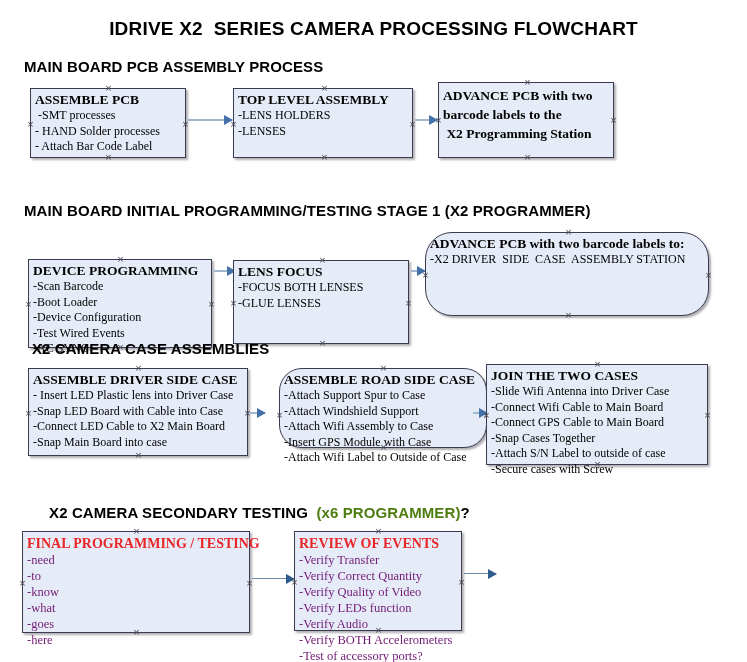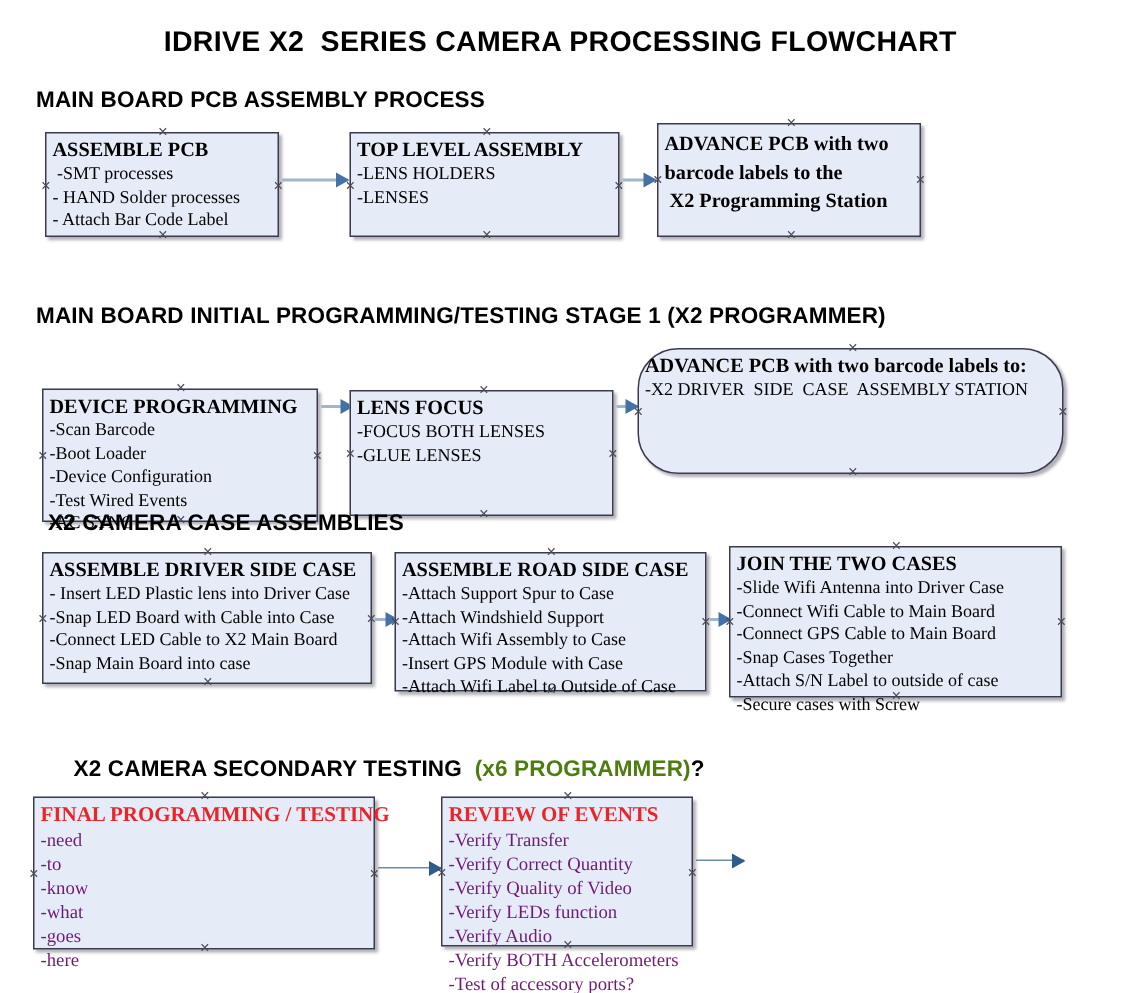--- a/index.html
+++ b/index.html
@@ -195,21 +195,21 @@
     <span class="xh" style="left:105px;top:-5px;"></span>
     <span class="xh" style="left:105px;bottom:-5px;"></span>
     <span class="xh" style="left:-5px;top:40px;"></span>
     <span class="xh" style="right:-5px;top:40px;"></span>
   </div>
 
   <div class="conn" style="left:250px;top:412px;width:15px;">
     <span class="head"></span>
   </div>
 
-  <div class="node" style="left:263px;top:368px;width:208px;height:93px;">
+  <div class="node" style="left:279px;top:368px;width:208px;height:80px;border-radius:23px;">
     <div class="body">
       <div class="ttl">ASSEMBLE ROAD SIDE CASE</div>
       <div class="ln">-Attach Support Spur to Case</div>
       <div class="ln">-Attach Windshield Support</div>
       <div class="ln">-Attach Wifi Assembly to Case</div>
       <div class="ln">-Insert GPS Module with Case</div>
       <div class="ln">-Attach Wifi Label to Outside of Case</div>
     </div>
     <span class="xh" style="left:99px;top:-5px;"></span>
     <span class="xh" style="left:99px;bottom:-5px;"></span>

